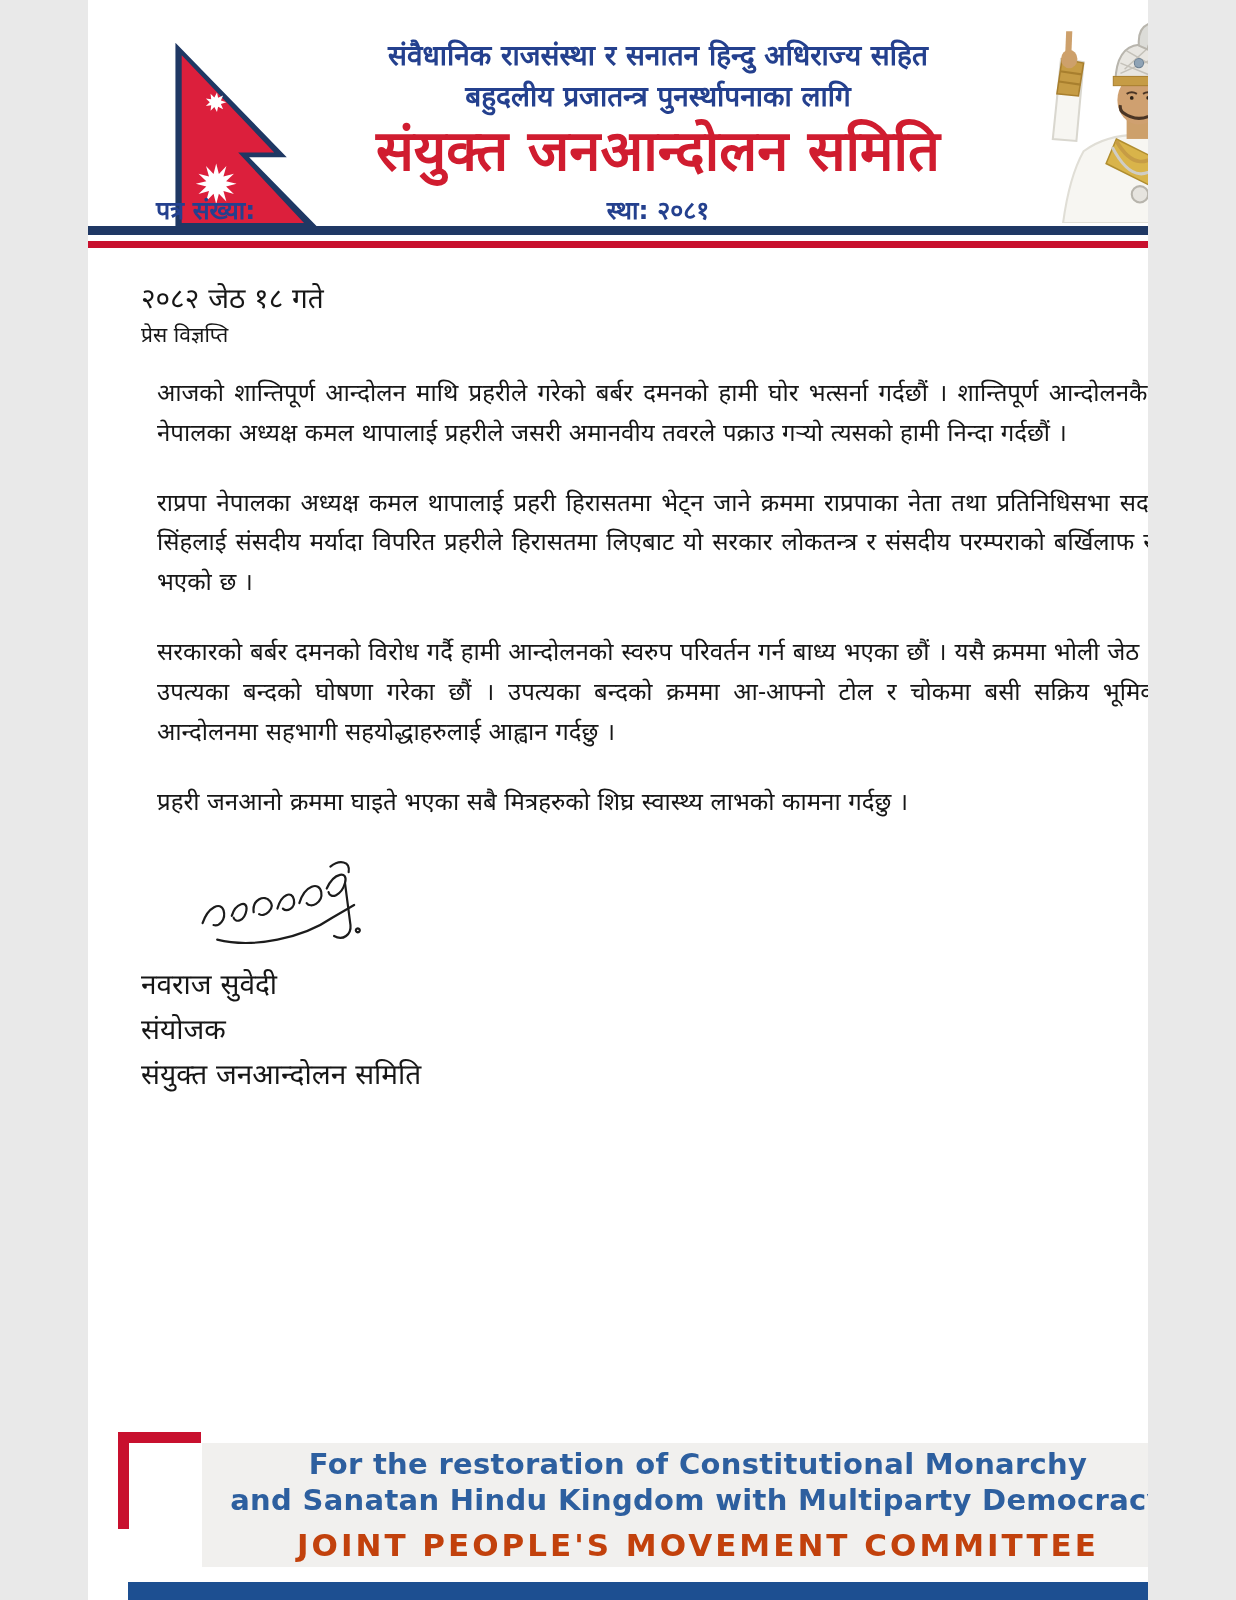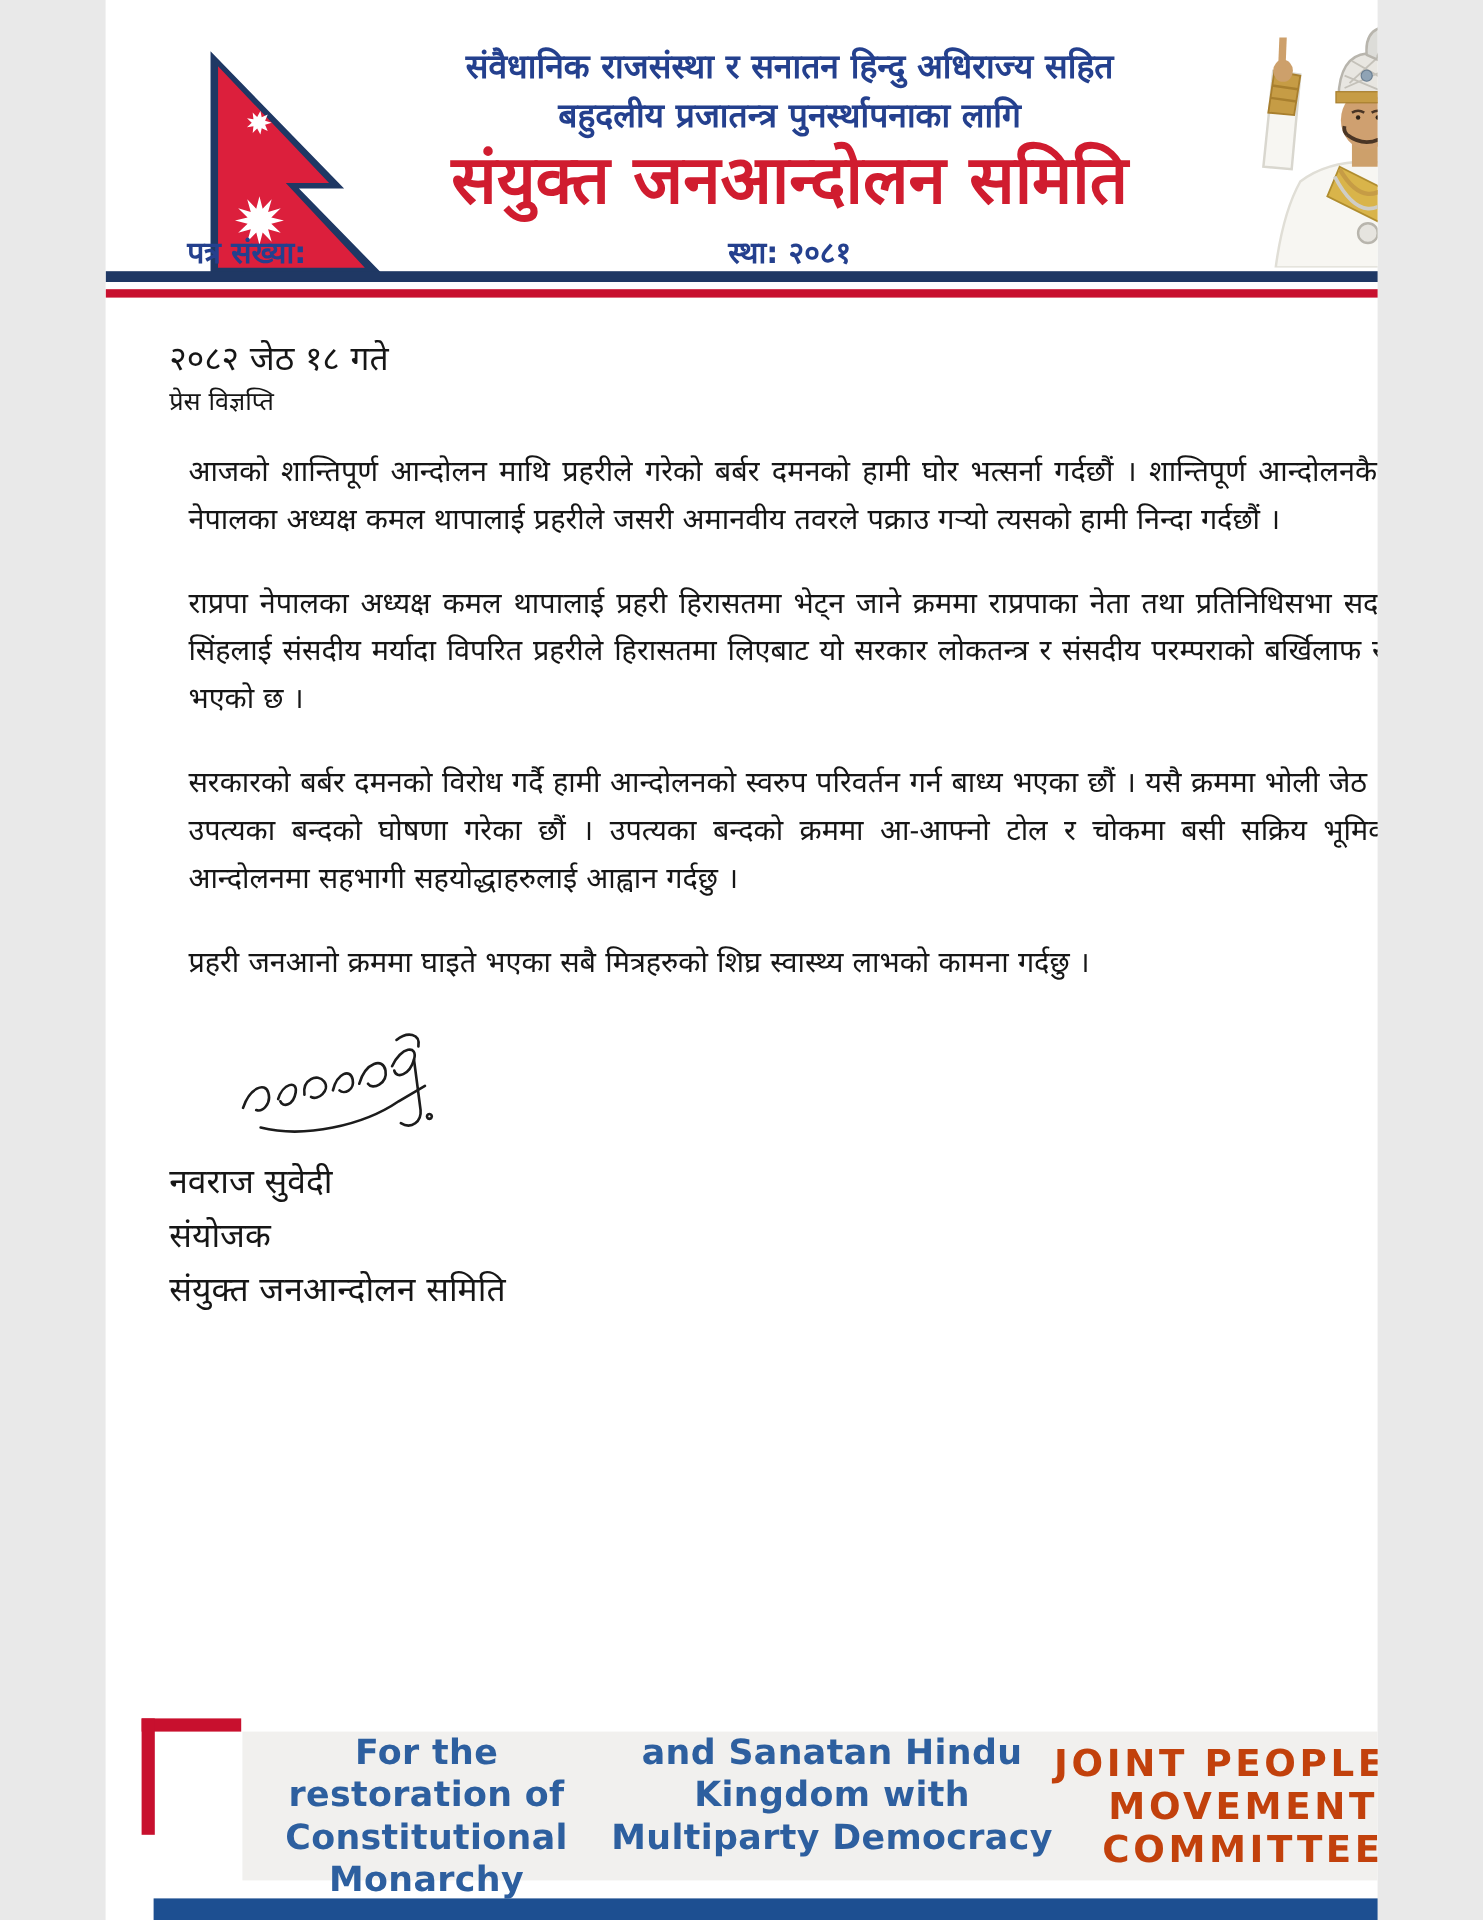--- a/index.html
+++ b/index.html
@@ -34,21 +34,21 @@
   .letter-body p{font-size:24px;line-height:1.66;text-align:justify;margin:0 0 30px 16px;}
   .signature{margin:18px 0 6px 52px;display:block;}
   .sig-line{font-size:28px;line-height:1.6;}
   
   .bracket{position:absolute;width:72px;height:86px;}
   .bracket.left{left:30px;top:1432px;border-left:11px solid #c8102e;border-top:11px solid #c8102e;}
   .bracket.right{left:1116px;top:1432px;border-right:11px solid #c8102e;border-top:11px solid #c8102e;}
   .gray-box{
     position:absolute;left:114px;top:1443px;width:992px;height:124px;
     background:#f1f0ee;text-align:center;
-    display:flex;justify-content:center;
+    display:flex;flex-direction:column;justify-content:center;
   }
   .f-blue{font-size:29px;color:#2d5f9f;font-weight:600;line-height:1.22;letter-spacing:.3px;}
   .f-red{font-size:31px;color:#c2410c;font-weight:bold;letter-spacing:3px;margin-top:9px;}
   .bottom-bar{position:absolute;left:40px;top:1582px;width:1120px;height:18px;background:#1d4f91;}
 </style>
 </head>
 <body>
 
 <div class="page">
 

